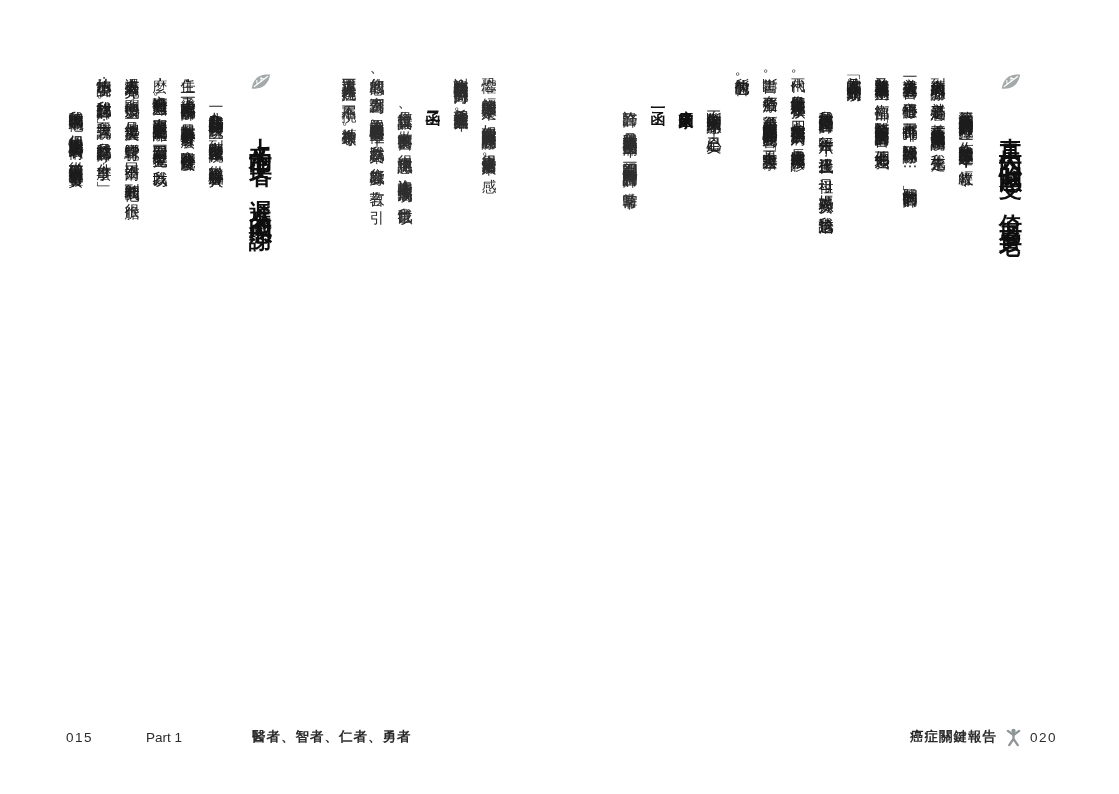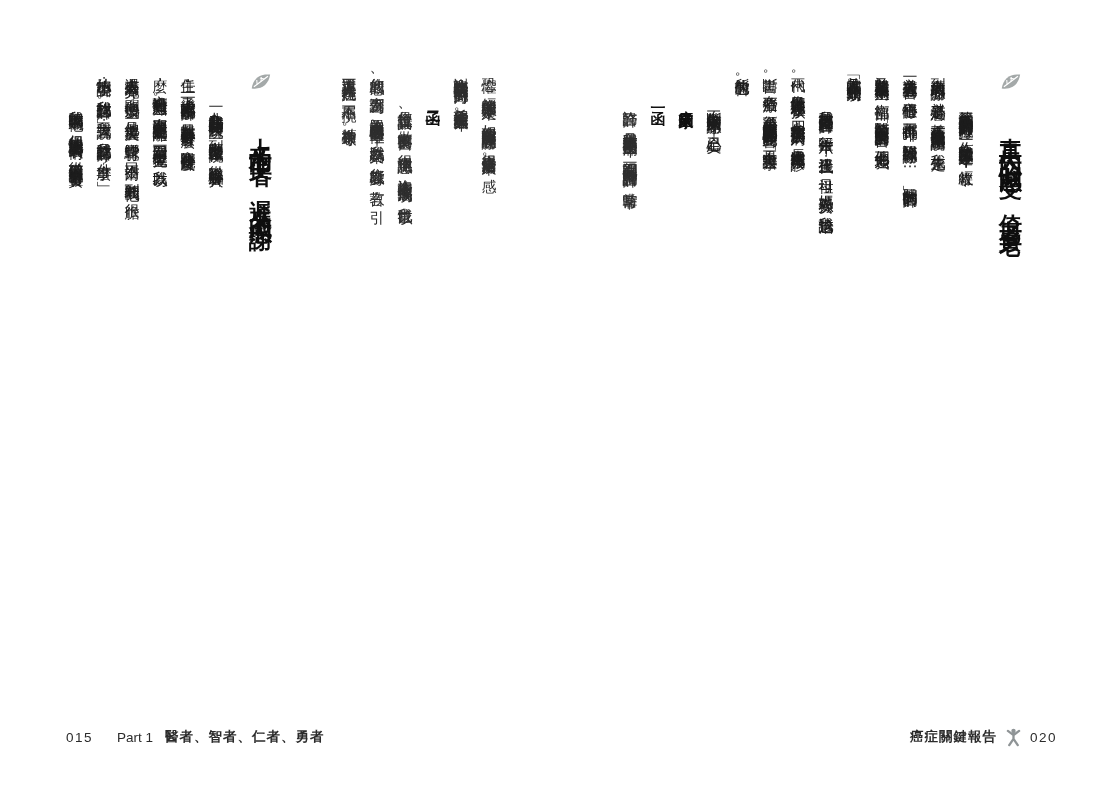--- a/index.html
+++ b/index.html
@@ -56,26 +56,26 @@
   .footer{
     position:absolute;
     top:727px;
     height:20px;
     font-family:"Liberation Sans",sans-serif;
     font-size:13.5px;
     color:#2b2b2b;
     display:flex;
     align-items:center;
   }
-  .footer-left{ left:66px; }
+  .footer-left{ left:66px;gap:37px; }
   .footer-right{ right:62px;text-align:center; }
   .footer .bold{ font-weight:700; letter-spacing:1px; }
   .footer .num{ letter-spacing:1.5px; }
-  .footer .sp-sm{ margin-left:24px; }
-  .footer .sp-md{ margin-left:12px; }
+  .footer .sp-sm{ margin-left:16px; }
+  .footer .sp-md{ margin-left:33px; }
   .person{
     display:inline-block;
     width:17px;height:19px;
     margin:0 8px;
   }
 </style>
 </head>
 <body>
 
 <div class="spread">

